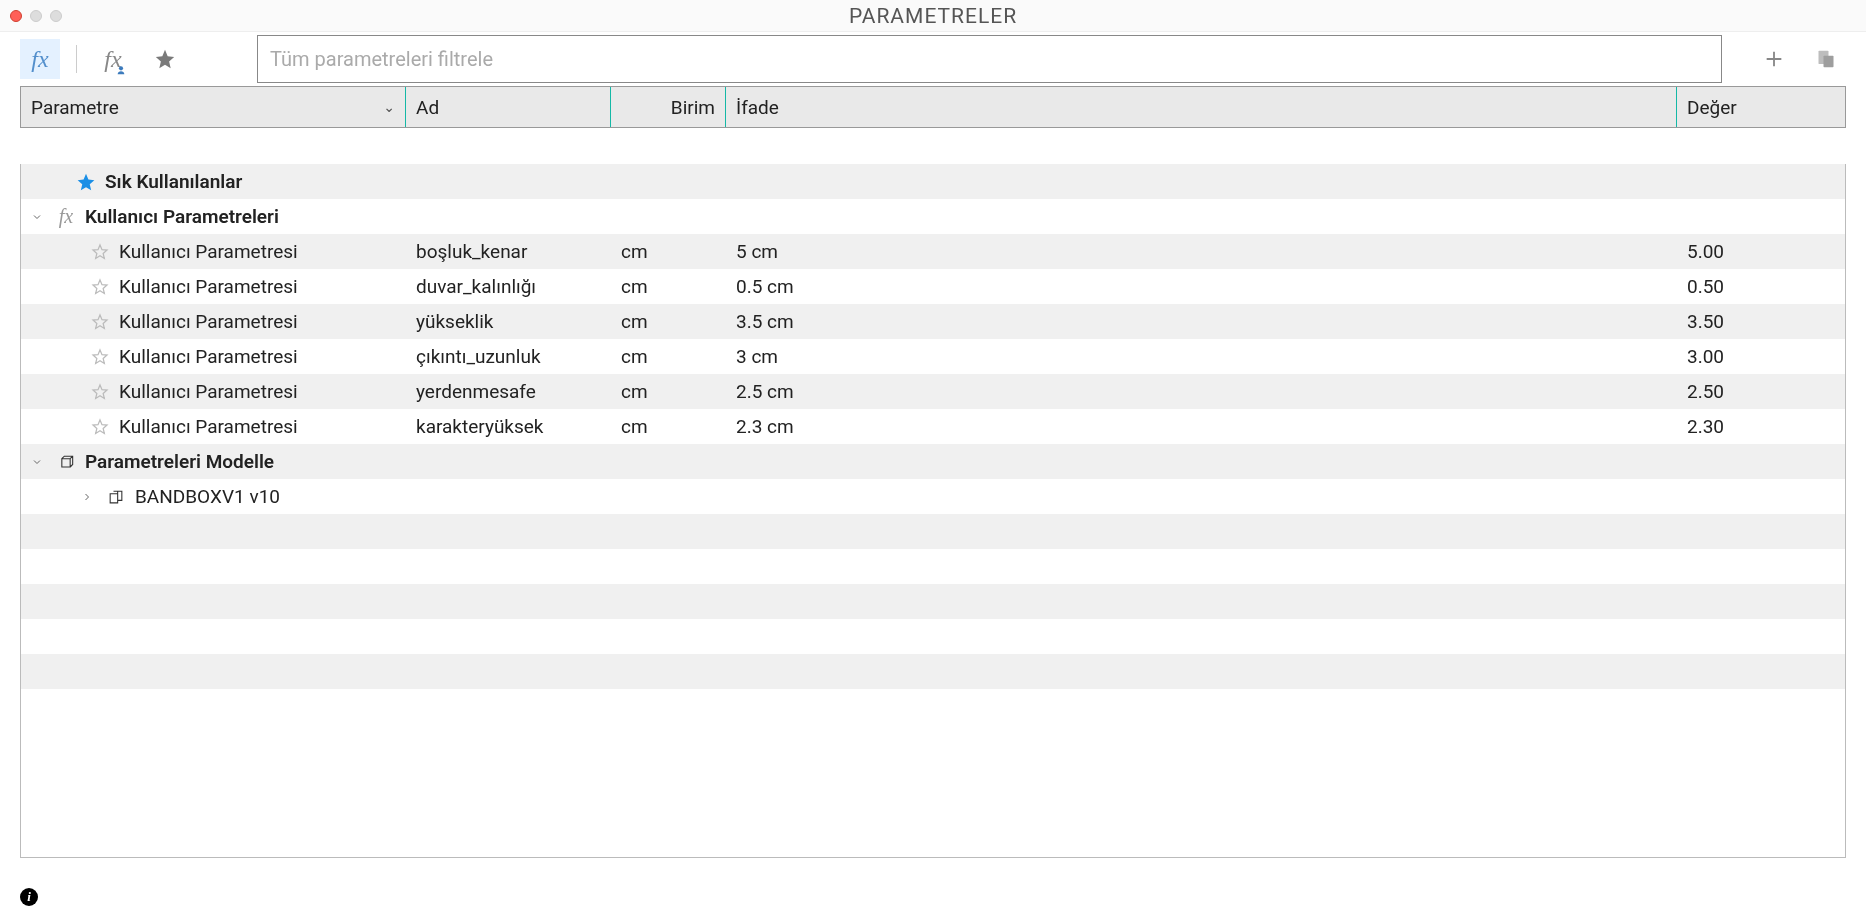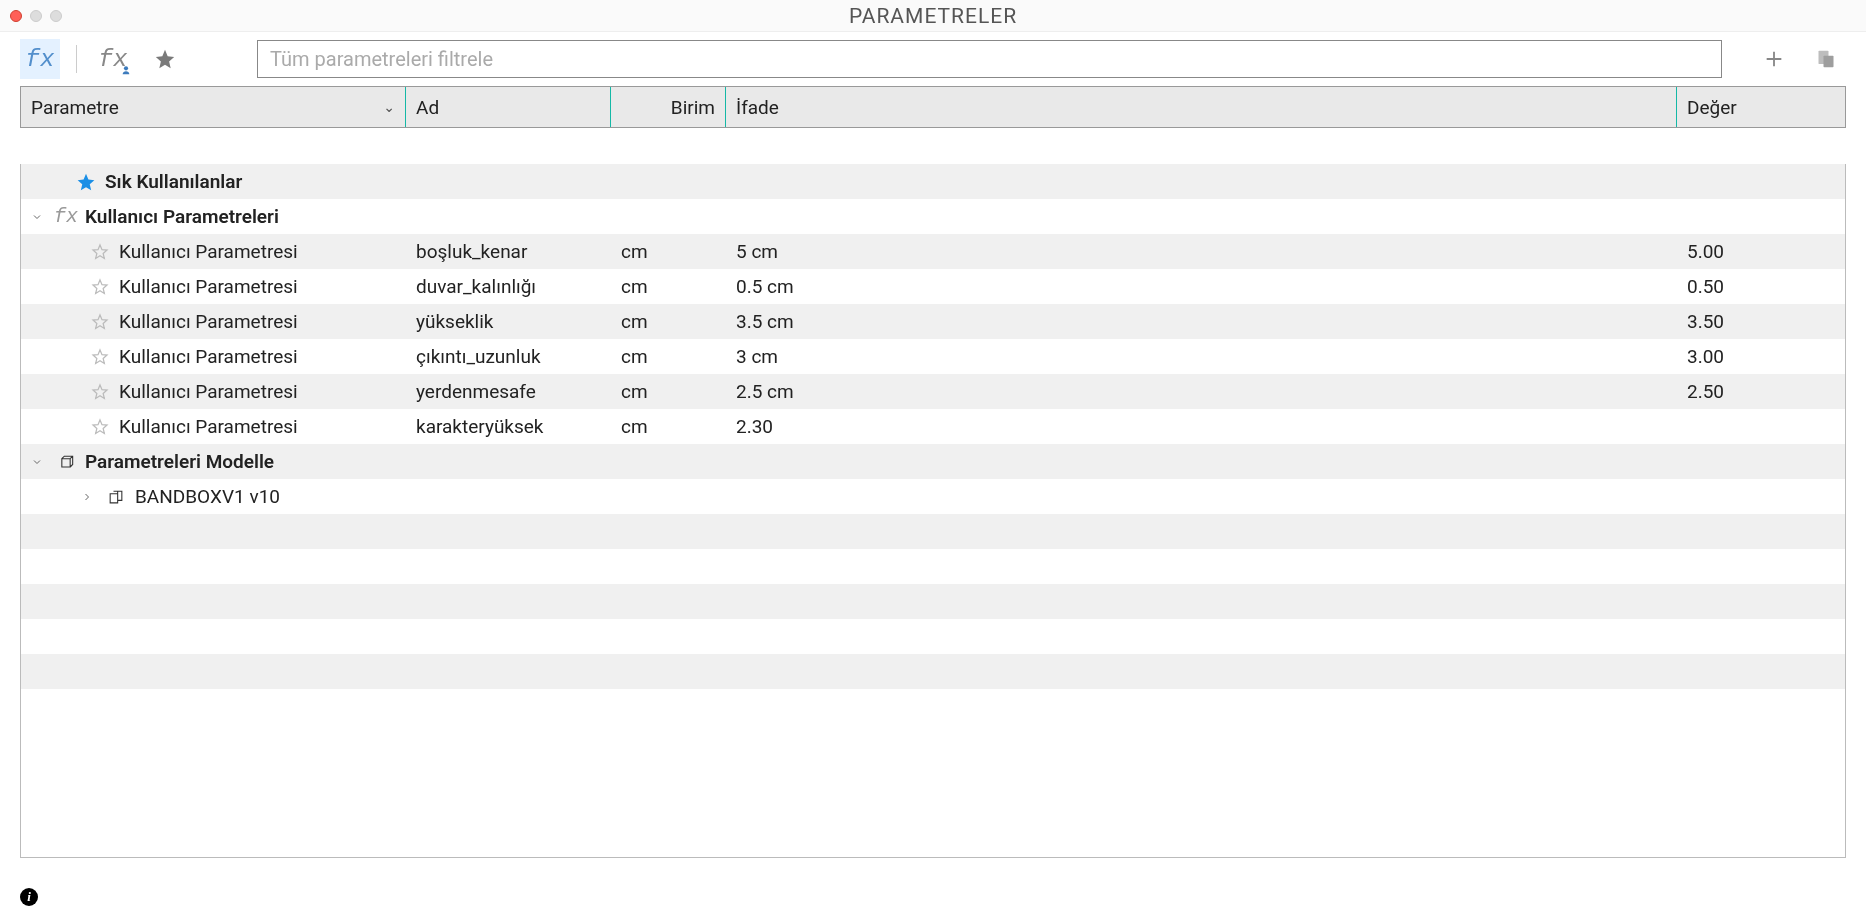--- a/index.html
+++ b/index.html
@@ -8,23 +8,23 @@
   .titlebar { height: 32px; display: flex; align-items: center; padding: 0 10px; background: #fafafa; border-bottom: 1px solid #eee; position: relative; }
   .traffic { display: flex; gap: 8px; }
   .dot { width: 12px; height: 12px; border-radius: 50%; }
   .dot.red { background: #ff5f57; border: 0.5px solid #d04030; }
   .dot.grey { background: #ddd; border: 0.5px solid #ccc; }
   .title { position: absolute; left: 50%; transform: translateX(-50%); color: #555; letter-spacing: 1px; font-size: 21px; }
   .toolbar { height: 54px; display: flex; align-items: center; padding: 0 20px; gap: 12px; }
   .tb-btn { width: 40px; height: 40px; display: flex; align-items: center; justify-content: center; color: #888; }
   .tb-btn.active { background: #e4f1ff; color: #538fcc; }
   .tb-sep { width: 1px; height: 28px; background: #ccc; margin: 0 4px;}
-  .fx-icon { font-family: Liberation Mono, monospace; font-style: italic; font-size: 24px; }
+  .fx-icon { font-family: Liberation Serif, serif; font-style: italic; font-size: 24px; }
   .search { flex: 1; margin: 0 20px 0 60px; }
-  .search input { width: 100%; height: 38px; border: 1px solid #888; padding: 0 12px; font-size: 20px; color: #333; background: #fff; }
+  .search input { width: 100%; height: 48px; border: 1px solid #888; padding: 0 12px; font-size: 20px; color: #333; background: #fff; }
   .search input::placeholder { color: #aaa; }
   .tb-right { display: flex; gap: 12px; margin-left: auto; }
 
   .content { flex: 1; padding: 0 20px 20px 20px; display:flex; flex-direction:column; }
   .header-row { display: flex; background: #e9e9e9; border: 1px solid #999; height: 42px; }
   .header-cell { padding: 8px 10px; border-right: 1px solid #14b8a6; display: flex; align-items: center; font-size: 19px; color: #222; justify-content: space-between;}
   .col-param { width: 385px; }
   .col-name  { width: 205px; }
   .col-unit  { width: 115px; justify-content: flex-end; }
   .col-expr  { flex: 1; }
@@ -232,20 +232,21 @@
     <div class="cell param indent3">
       <span class="ico star-out">
               <svg width="20" height="20" viewBox="0 0 24 24">
                 <path fill="none" stroke="#bbb" stroke-width="1.5" d="M12 3.5l2.4 5.7 6 .5-4.6 4.1 1.4 6L12 16.6l-5.2 3.2 1.4-6L3.6 9.7l6-.5z"></path>
               </svg>
             </span>
       <span>Kullanıcı Parametresi</span>
     </div>
     <div class="cell name">karakteryüksek</div>
     <div class="cell unit">cm</div>
+    <div class="cell expr">2.3 cm</div>
     <div class="cell val">2.30</div>
   </div>
         <div class="row">
   <div class="cell param indent0">
     <span class="exp-chev">
               <svg width="12" height="12" viewBox="0 0 24 24">
                 <path fill="none" stroke="#666" stroke-width="2" d="M6 9l6 6 6-6"></path>
               </svg>
             </span>
     <span class="ico">

